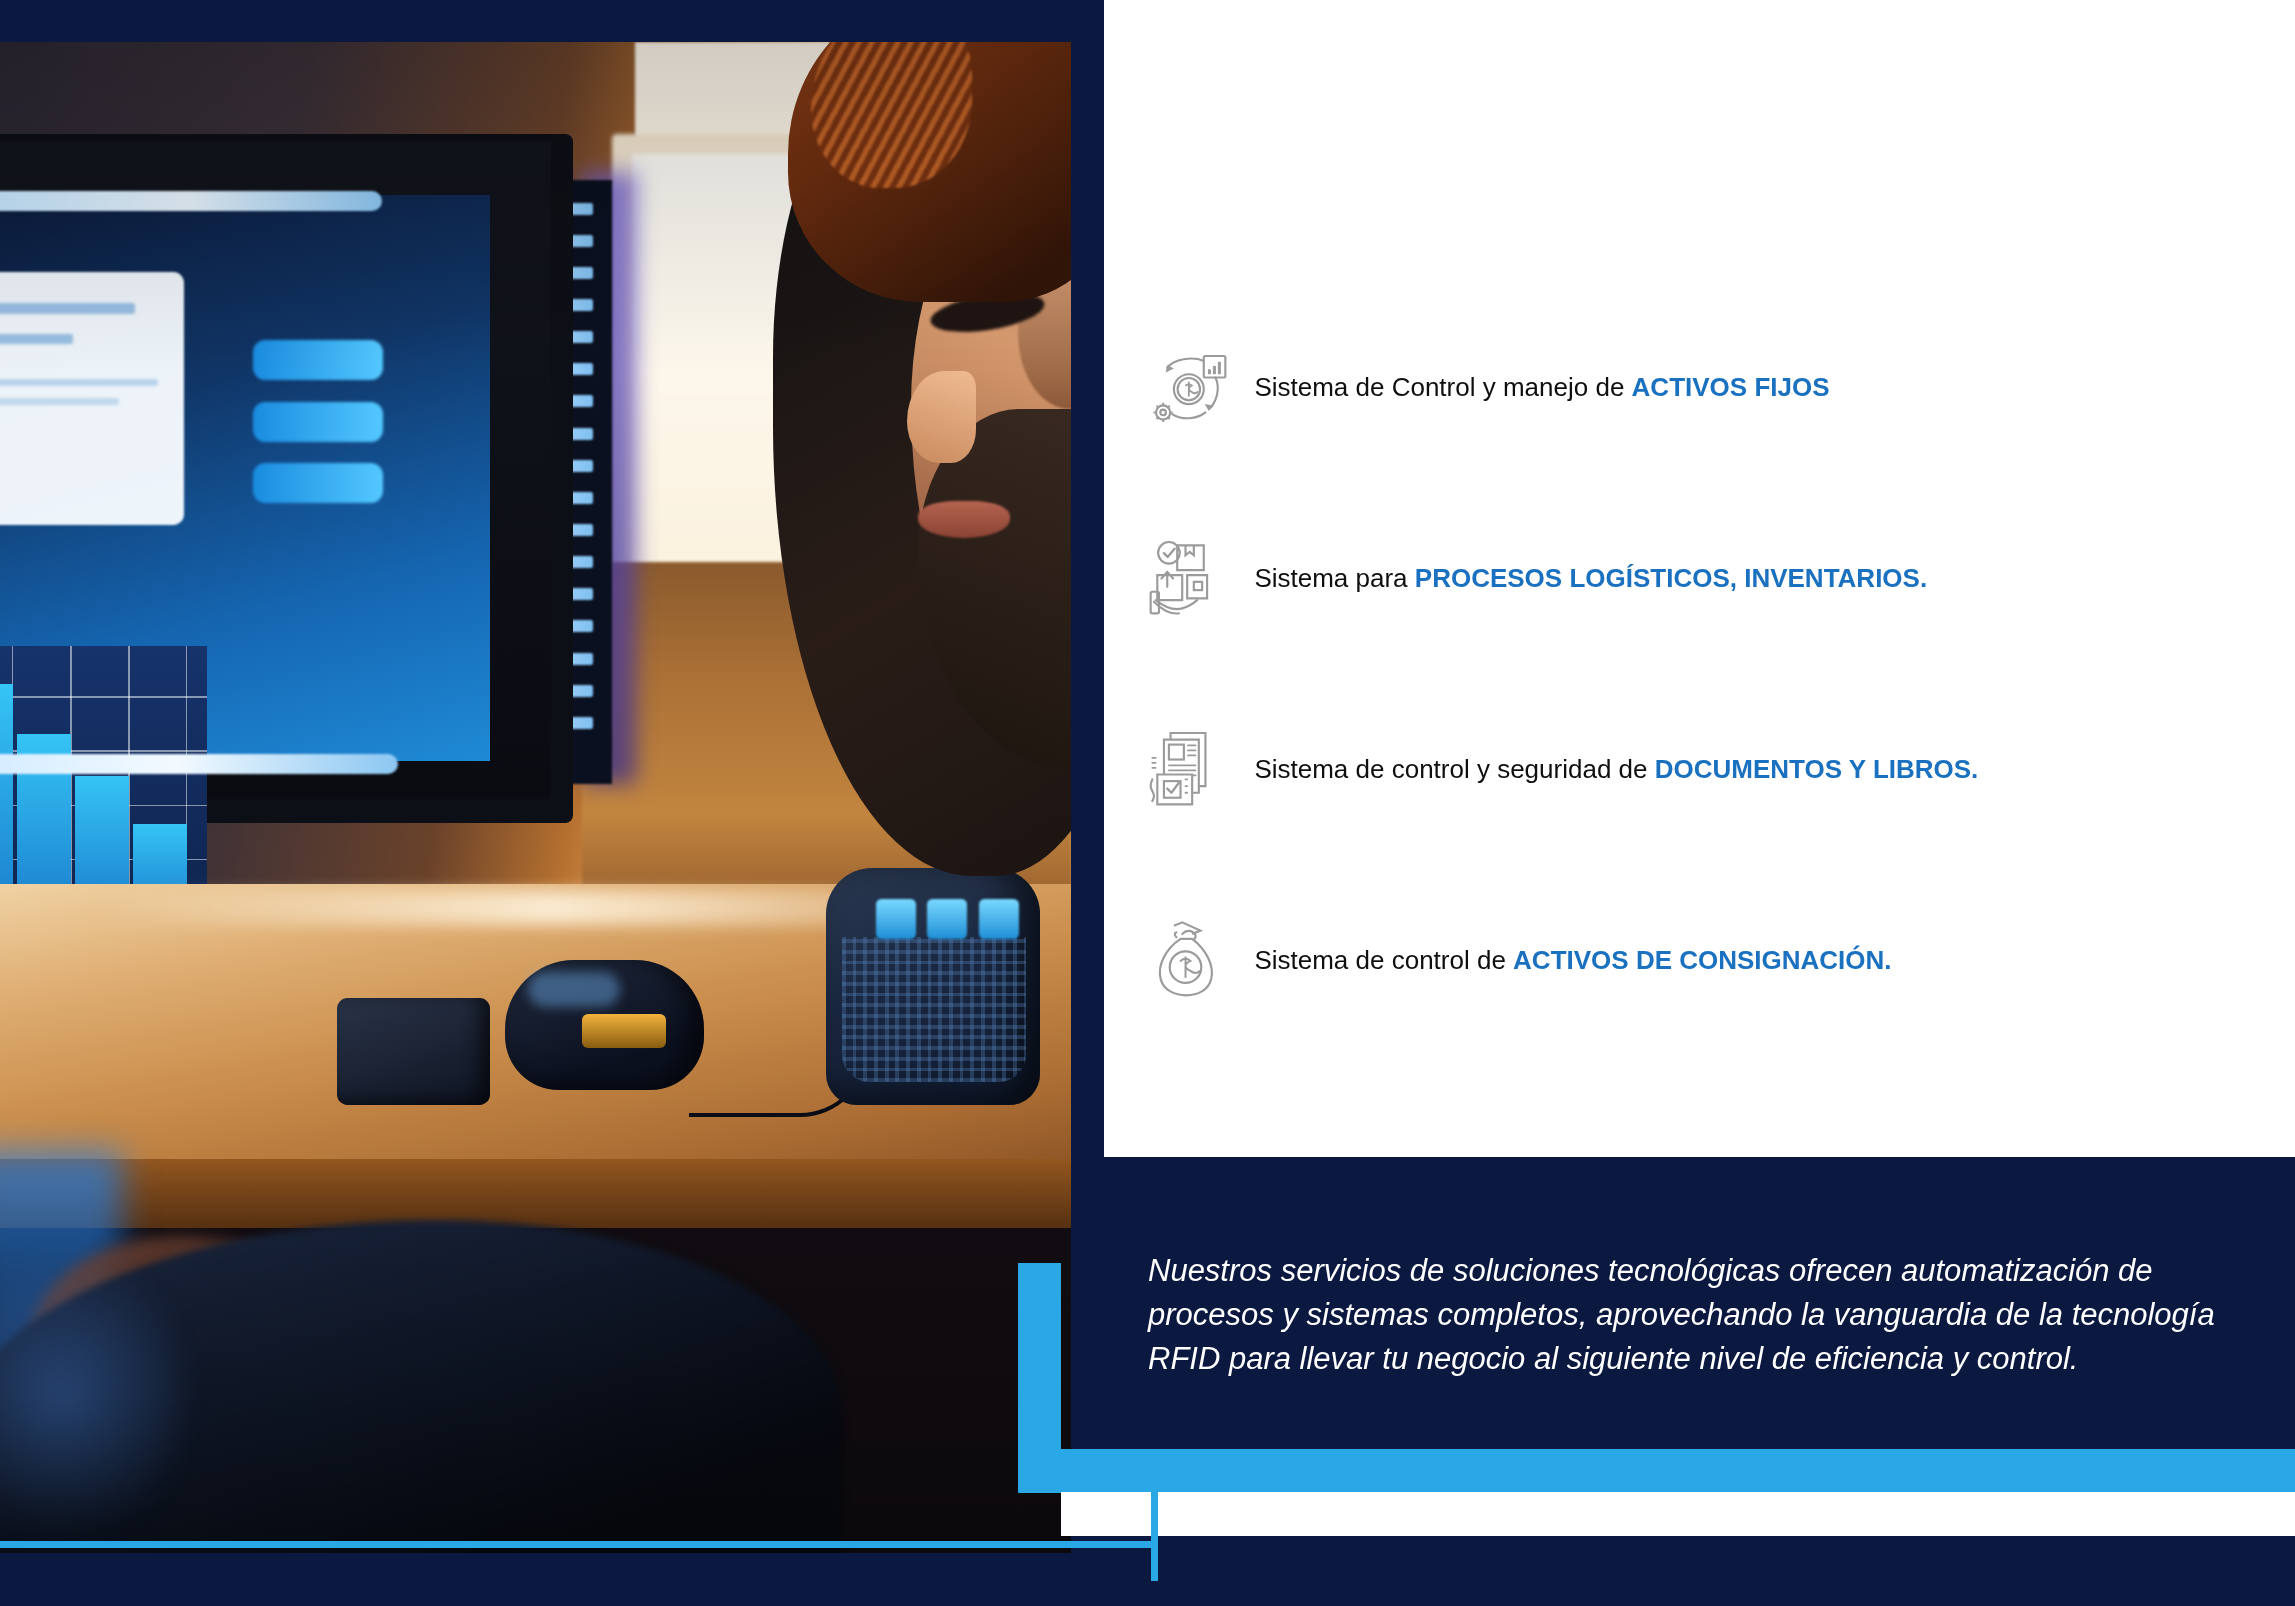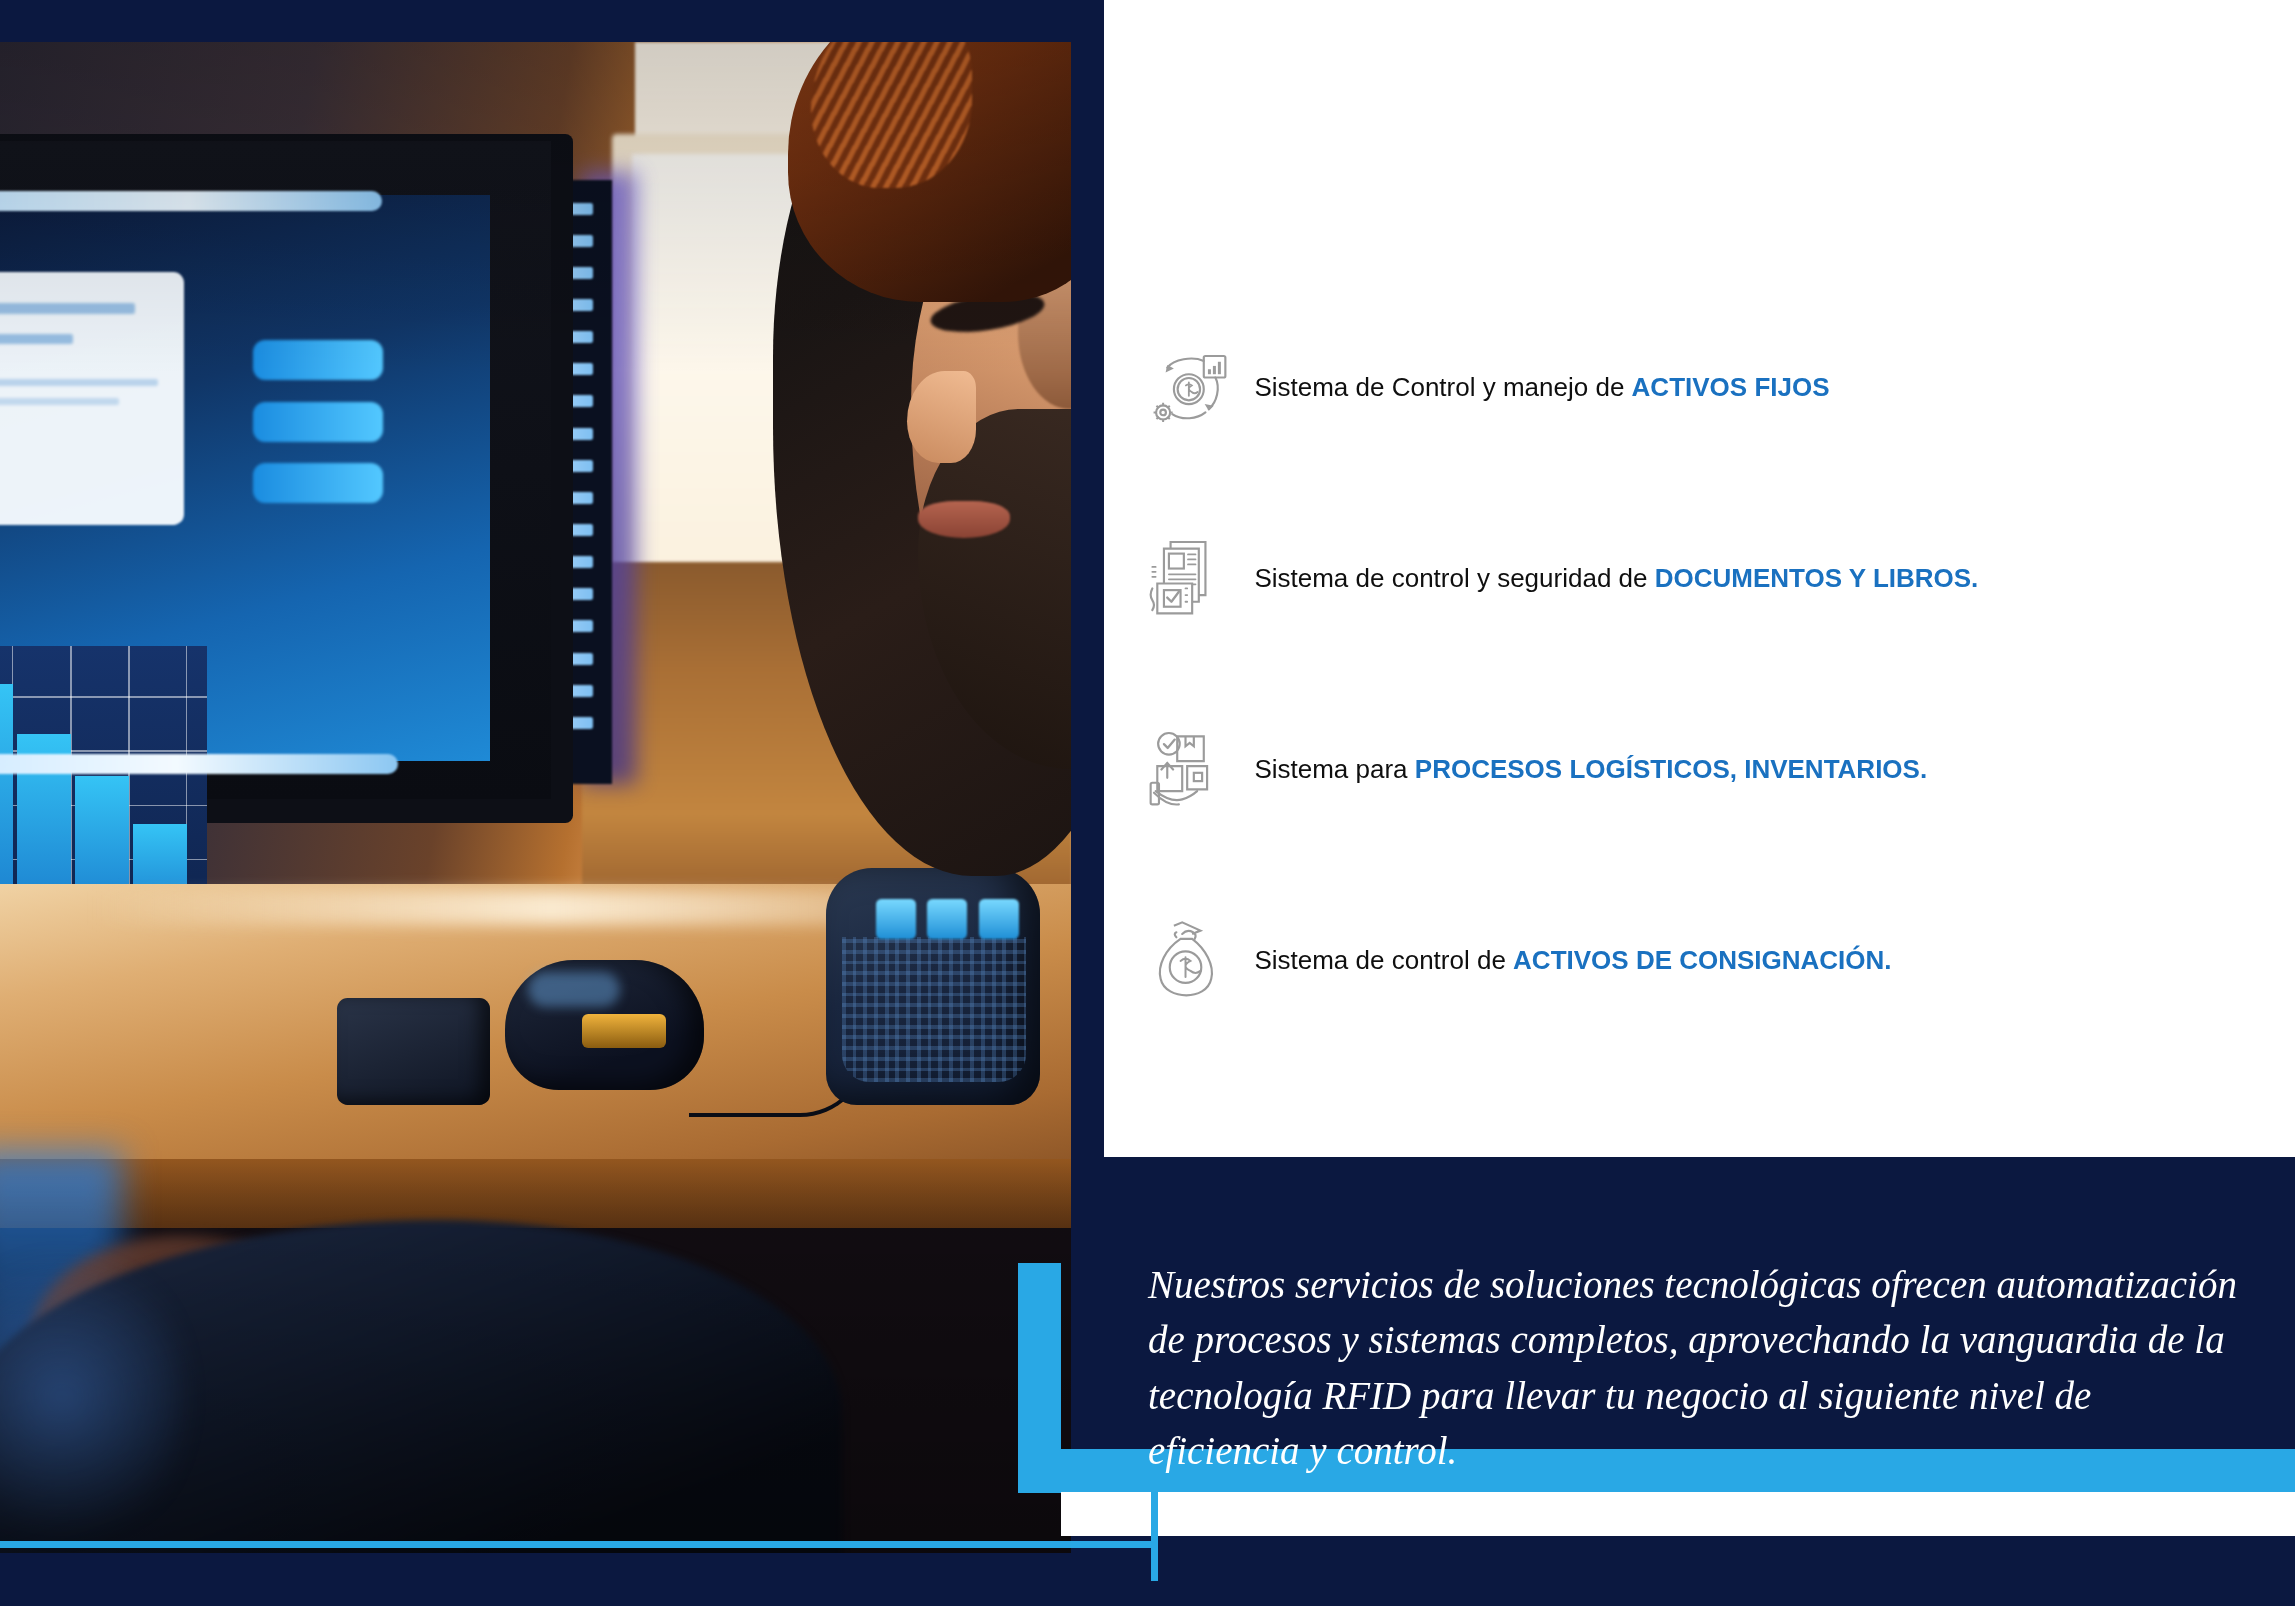--- a/index.html
+++ b/index.html
@@ -114,21 +114,21 @@
   .srv-txt b{color:#1a71c0;font-weight:bold;}
 
   
   #blue-L-v{position:absolute;left:1018px;top:1263px;width:43px;height:230px;background:#29a8e5;}
   #blue-L-h{position:absolute;left:1018px;top:1449px;width:1277px;height:43px;background:#29a8e5;}
   #white-bottom{position:absolute;left:1061px;top:1492px;width:1234px;height:44px;background:#ffffff;}
   #thin-v{position:absolute;left:1151px;top:1492px;width:6.9px;height:89px;background:#29a8e5;}
   #thin-h{position:absolute;left:0px;top:1541px;width:1158px;height:6.9px;background:#29a8e5;}
 
   #caption{position:absolute;left:1148px;top:1218px;width:1102px;color:#ffffff;
-        font-size:39px;line-height:1.42;font-style:italic;font-family:Liberation Serif, serif;}
+        font-size:31px;line-height:1.42;font-style:italic;}
 </style>
 </head>
 <body>
 
 <div id="slide">
 
   <div id="photo">
     <div class="ph wall"></div>
     <div class="ph window"></div>
     <div class="ph winframe"></div>
@@ -238,20 +238,41 @@
         </svg>
       </span>
       <span class="srv-txt">
         <span>Sistema de Control y manejo de </span><b>ACTIVOS FIJOS</b>
       </span>
     </div>
 
     <div class="srv">
       <span class="srv-icon">
         <svg width="83" height="83" viewBox="0 0 100 100" fill="none" stroke="#9b9b9b" stroke-width="2.6">
+          <circle cx="24" cy="19" r="13"></circle>
+          <path d="M18 19.5 l4.5 4.5 L31 14" stroke-width="2.8" stroke-linecap="round" stroke-linejoin="round"></path>
+          <path d="M34 10 h32 v30 h-32 z"></path>
+          <path d="M44 10 v12 l5-4 5 4 V10"></path>
+          <path d="M10 46 h30 v30 h-30 z"></path>
+          <path d="M22 42 v18 M15 50 l7-8 7 8" stroke-linecap="round" stroke-linejoin="round"></path>
+          <path d="M46 46 h24 v28 h-24 z"></path>
+          <rect x="54" y="54" width="10" height="10"></rect>
+          <path d="M8 76 q18 14 32 10 q10 -3 18 -10" stroke-linecap="round"></path>
+          <path d="M6 78 q16 16 30 14" stroke-linecap="round"></path>
+          <rect x="2" y="66" width="10" height="26" rx="2"></rect>
+        </svg>
+      </span>
+      <span class="srv-txt">
+        <span>Sistema para </span><b>PROCESOS LOGÍSTICOS, INVENTARIOS.</b>
+      </span>
+    </div>
+
+    <div class="srv">
+      <span class="srv-icon">
+        <svg width="83" height="83" viewBox="0 0 100 100" fill="none" stroke="#9b9b9b" stroke-width="2.6">
           <path d="M26 6 h42 v64 h-42 z"></path>
           <path d="M18 14 h42 v64 h-42 z" fill="#ffffff"></path>
           <rect x="24" y="20" width="18" height="18"></rect>
           <path d="M47 21 h9 M47 27 h9 M47 33 h9" stroke-width="2.2" stroke-linecap="round"></path>
           <path d="M24 45 h32 M24 51 h32 M24 57 h32" stroke-width="2.2" stroke-linecap="round"></path>
           <path d="M10 56 h42 v36 h-42 z" fill="#ffffff"></path>
           <rect x="18" y="64" width="20" height="20"></rect>
           <path d="M22 73 l5 5 l9 -12" stroke-width="2.8" stroke-linecap="round" stroke-linejoin="round"></path>
           <path d="M44 62 h2 M44 70 h2 M44 78 h2" stroke-width="2.2" stroke-linecap="round"></path>
           <path d="M4 62 q-4 8 0 14 q4 6 0 12" stroke-linecap="round"></path>
@@ -259,41 +280,20 @@
         </svg>
       </span>
       <span class="srv-txt">
         <span>Sistema de control y seguridad de </span><b>DOCUMENTOS Y LIBROS.</b>
       </span>
     </div>
 
     <div class="srv">
       <span class="srv-icon">
         <svg width="83" height="83" viewBox="0 0 100 100" fill="none" stroke="#9b9b9b" stroke-width="2.6">
-          <circle cx="24" cy="19" r="13"></circle>
-          <path d="M18 19.5 l4.5 4.5 L31 14" stroke-width="2.8" stroke-linecap="round" stroke-linejoin="round"></path>
-          <path d="M34 10 h32 v30 h-32 z"></path>
-          <path d="M44 10 v12 l5-4 5 4 V10"></path>
-          <path d="M10 46 h30 v30 h-30 z"></path>
-          <path d="M22 42 v18 M15 50 l7-8 7 8" stroke-linecap="round" stroke-linejoin="round"></path>
-          <path d="M46 46 h24 v28 h-24 z"></path>
-          <rect x="54" y="54" width="10" height="10"></rect>
-          <path d="M8 76 q18 14 32 10 q10 -3 18 -10" stroke-linecap="round"></path>
-          <path d="M6 78 q16 16 30 14" stroke-linecap="round"></path>
-          <rect x="2" y="66" width="10" height="26" rx="2"></rect>
-        </svg>
-      </span>
-      <span class="srv-txt">
-        <span>Sistema para </span><b>PROCESOS LOGÍSTICOS, INVENTARIOS.</b>
-      </span>
-    </div>
-
-    <div class="srv">
-      <span class="srv-icon">
-        <svg width="83" height="83" viewBox="0 0 100 100" fill="none" stroke="#9b9b9b" stroke-width="2.6">
           <path d="M30 8 L40 4 L62 14 L52 18"></path>
           <path d="M40 18 q6 -6 13 -2 q5 3 2 8" stroke-linecap="round"></path>
           <path d="M33 22 q-4 -4 0 -6" stroke-linecap="round"></path>
           <path d="M38 24 C20 36 10 56 14 72 C17 86 32 92 45 92 C58 92 72 86 75 72 C79 56 68 36 52 24 Z"></path>
           <circle cx="44" cy="58" r="19"></circle>
           <path d="M44 46 v24 M38 50.5 q6-5 12 0 q-12 6 0 12 q6 5 12 0" stroke-width="2.4" fill="none" stroke-linecap="round"></path>
         </svg>
       </span>
       <span class="srv-txt">
         <span>Sistema de control de </span><b>ACTIVOS DE CONSIGNACIÓN.</b>

